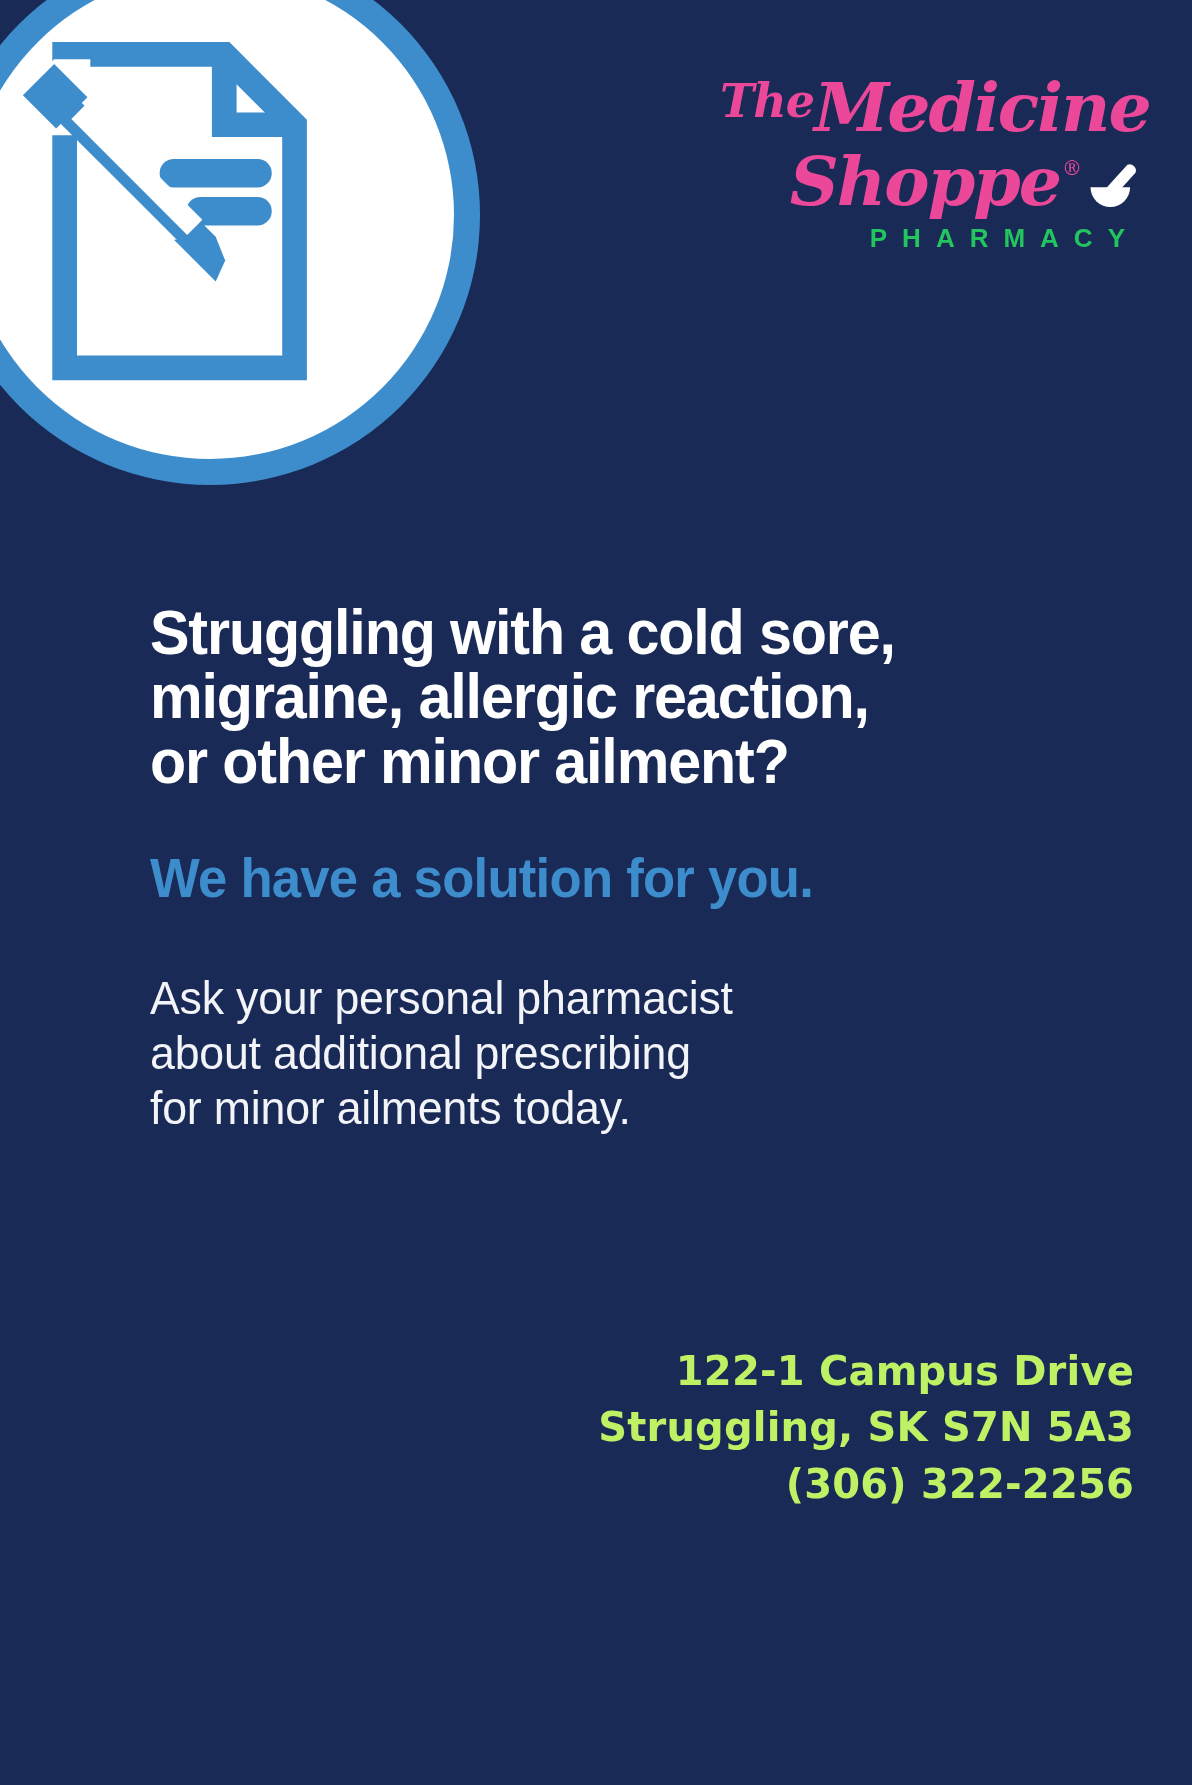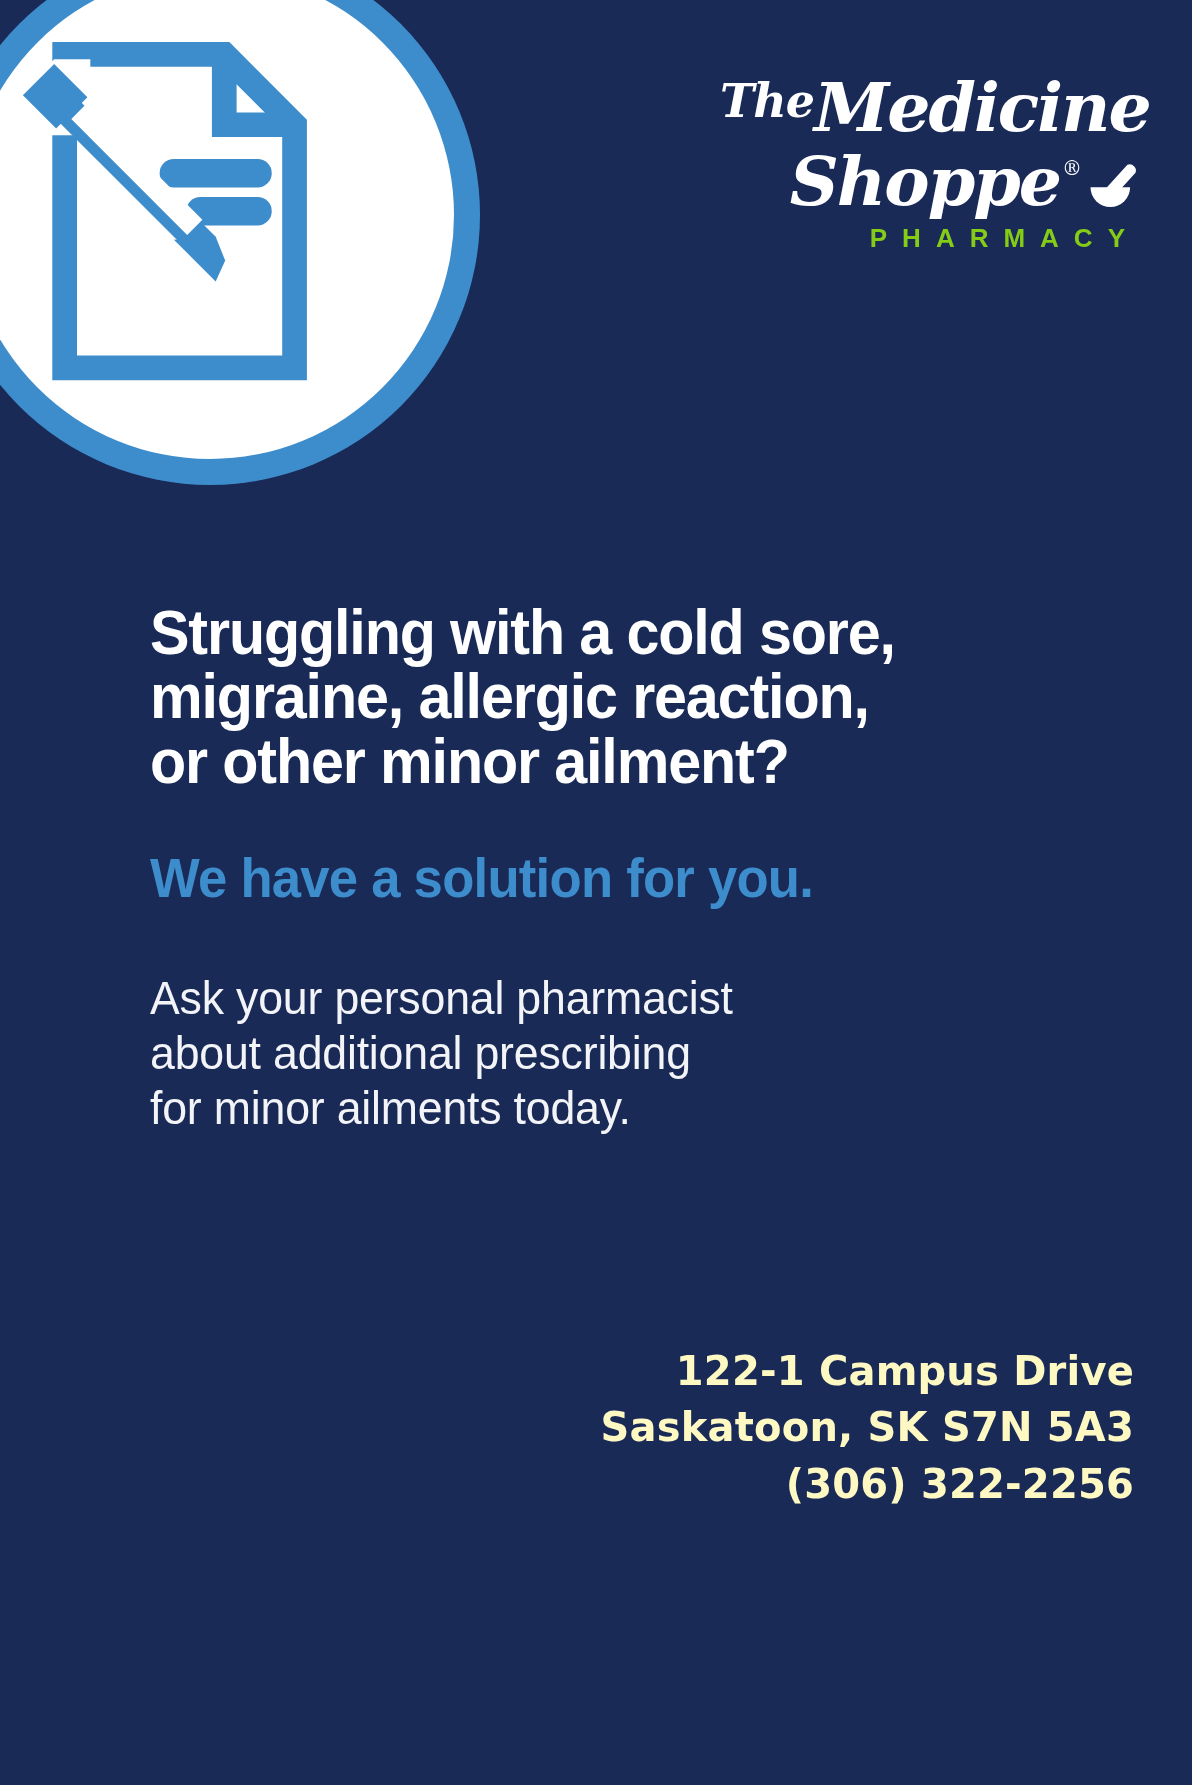--- a/index.html
+++ b/index.html
@@ -63,21 +63,21 @@
     text-align: right;
     color: #ffffff;
   }
 
   .logo-script {
     position: relative;
     display: block;
     font-family: "DejaVu Serif", "Liberation Serif", serif;
     font-style: italic;
     font-weight: bold;
-    color: #ffffff;
+    color: #ec4899;
     white-space: nowrap;
     text-align: right;
   }
 
   .logo-line-1 {
     font-size: 68px;
     line-height: 0.92;
     letter-spacing: -2px;
     padding-right: 2px;
   }
@@ -113,21 +113,21 @@
   }
 
   .logo-pharmacy {
     display: block;
     margin-top: 9px;
     font-family: "Liberation Sans", sans-serif;
     font-weight: bold;
     font-size: 26px;
     letter-spacing: 15px;
     padding-left: 15px;
-    color: #84cc16;
+    color: #22c55e;
     text-indent: 2px;
   }
 
   
   .copy {
     position: absolute;
     left: 150px;
     top: 600px;
     right: 88px;
   }
@@ -171,21 +171,21 @@
   }
 
   .bodycopy .bc-line { display: block; }
 
   
   .address {
     position: absolute;
     right: 58px;
     bottom: 272px;
     text-align: right;
-    color: #fef9c3;
+    color: #bef264;
     font-family: "DejaVu Sans", "Liberation Sans", sans-serif;
     font-weight: bold;
     font-size: 40px;
     line-height: 1.42;
     letter-spacing: 0.2px;
   }
 
   .address .addr-line { display: block; white-space: nowrap; }
 </style>
 </head>
@@ -241,17 +241,17 @@
 
     <p class="bodycopy">
       <span class="bc-line">Ask your personal pharmacist</span>
       <span class="bc-line">about additional prescribing</span>
       <span class="bc-line">for minor ailments today.</span>
     </p>
   </div>
 
   <div class="address">
     <span class="addr-line">122-1 Campus Drive</span>
-    <span class="addr-line">Saskatoon, SK S7N 5A3</span>
+    <span class="addr-line">Struggling, SK S7N 5A3</span>
     <span class="addr-line">(306) 322-2256</span>
   </div>
 
 </div>
 
 </body></html>

